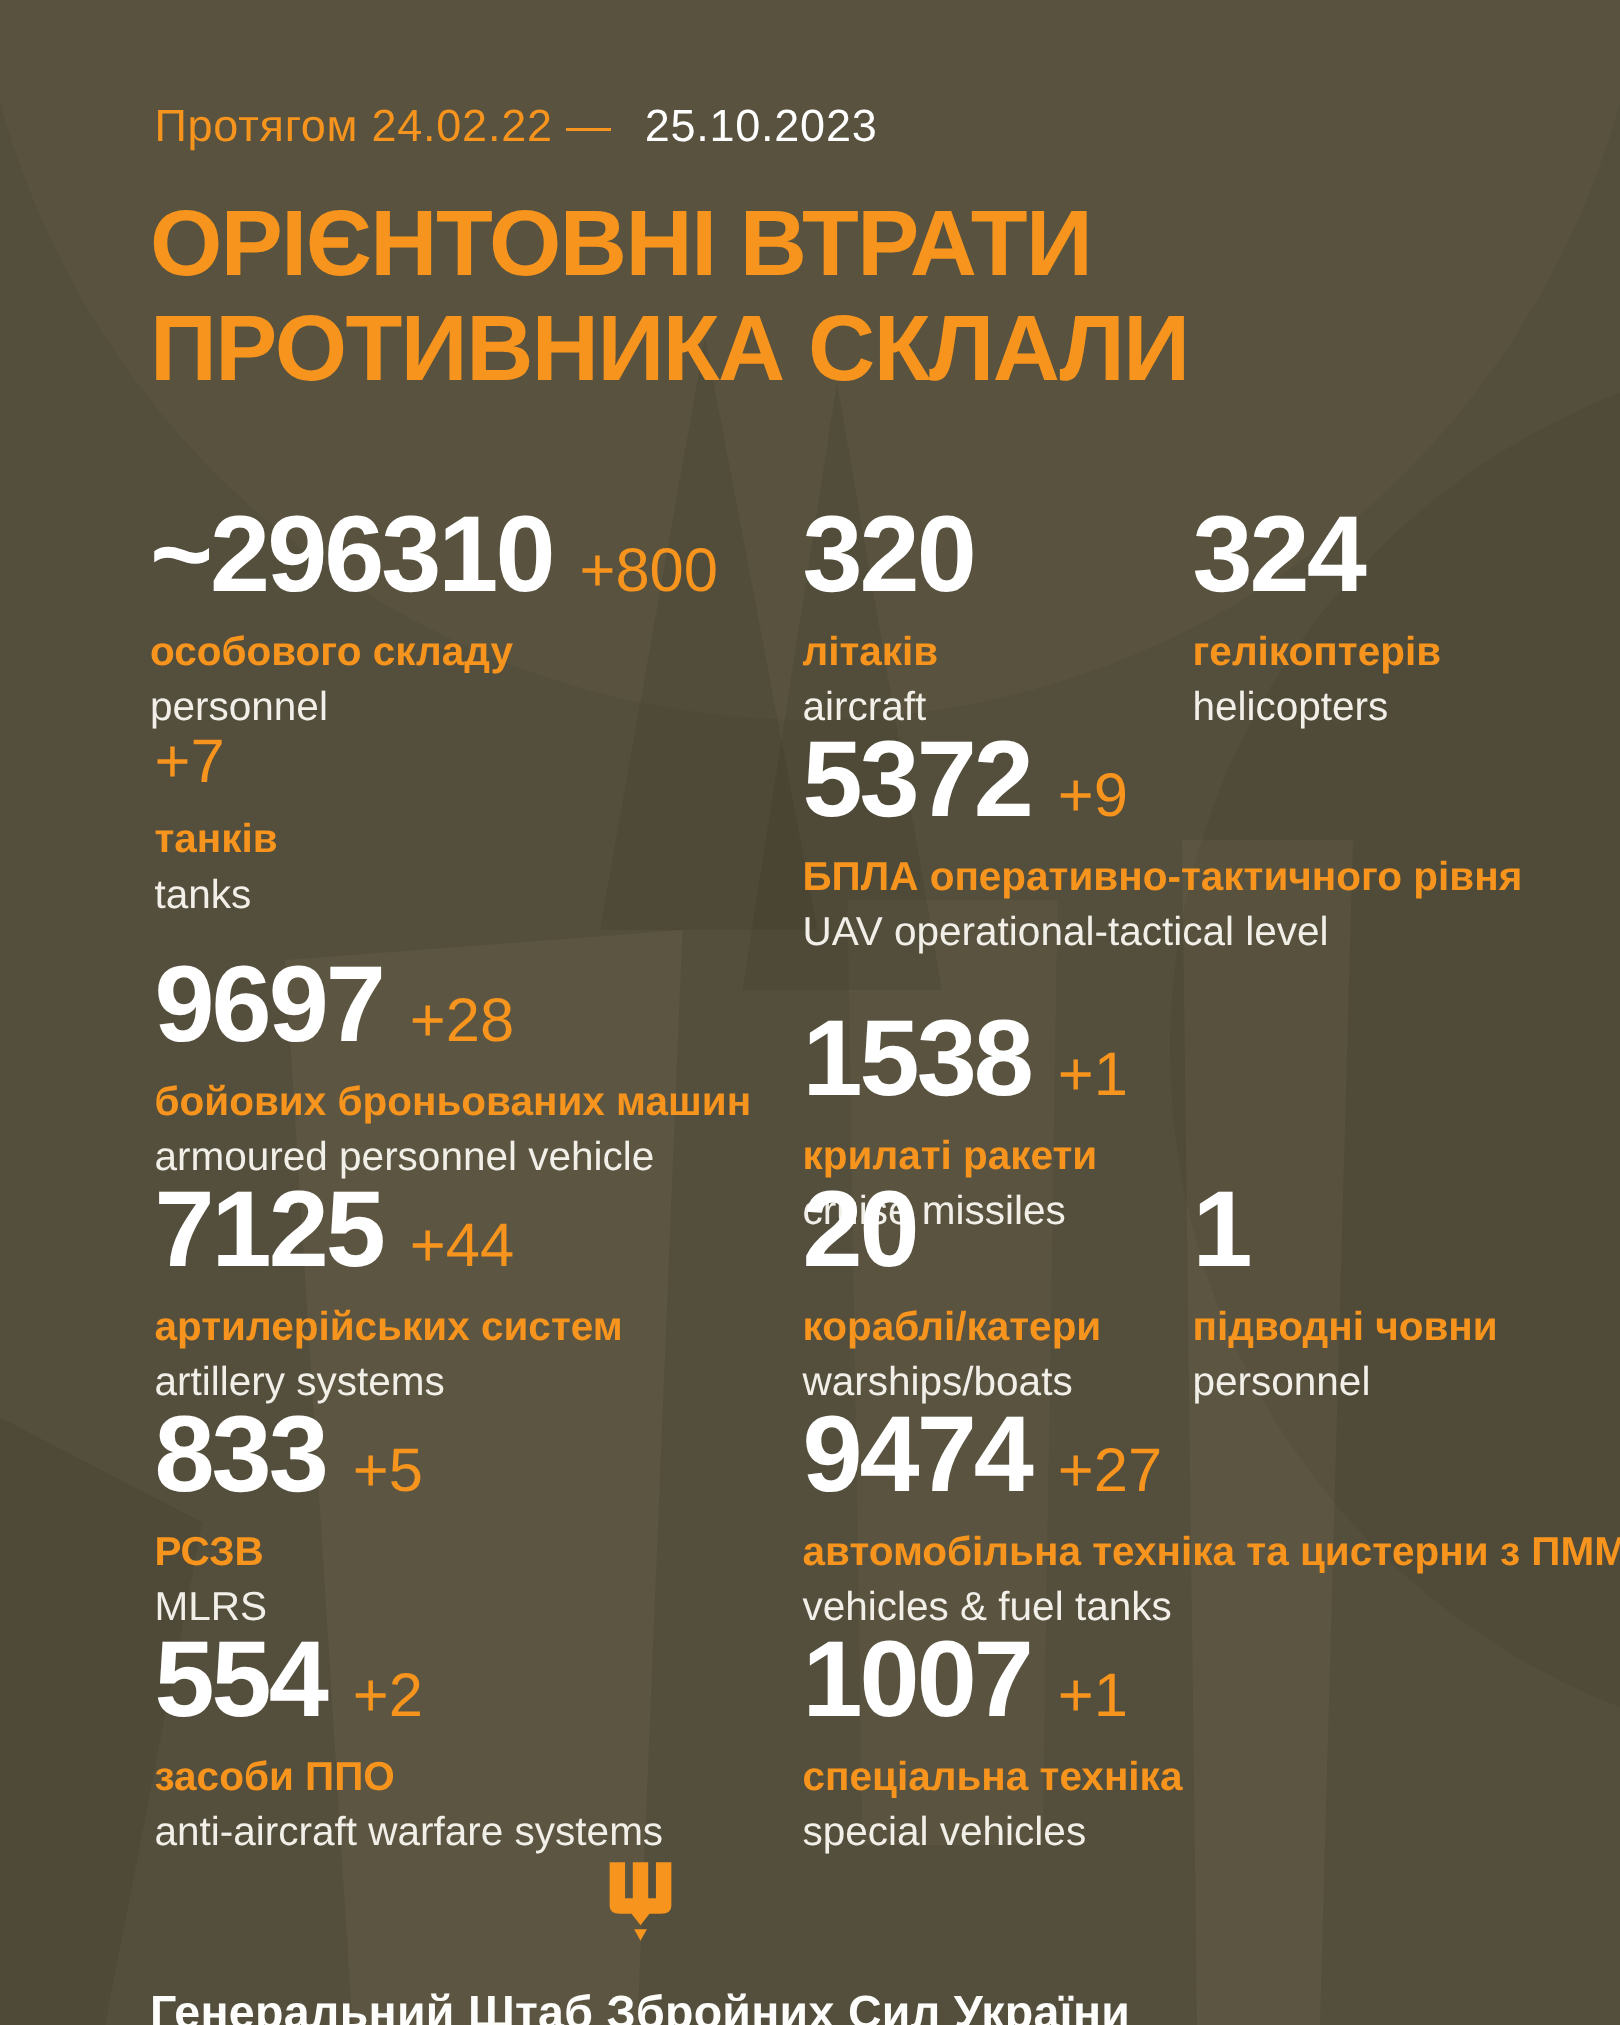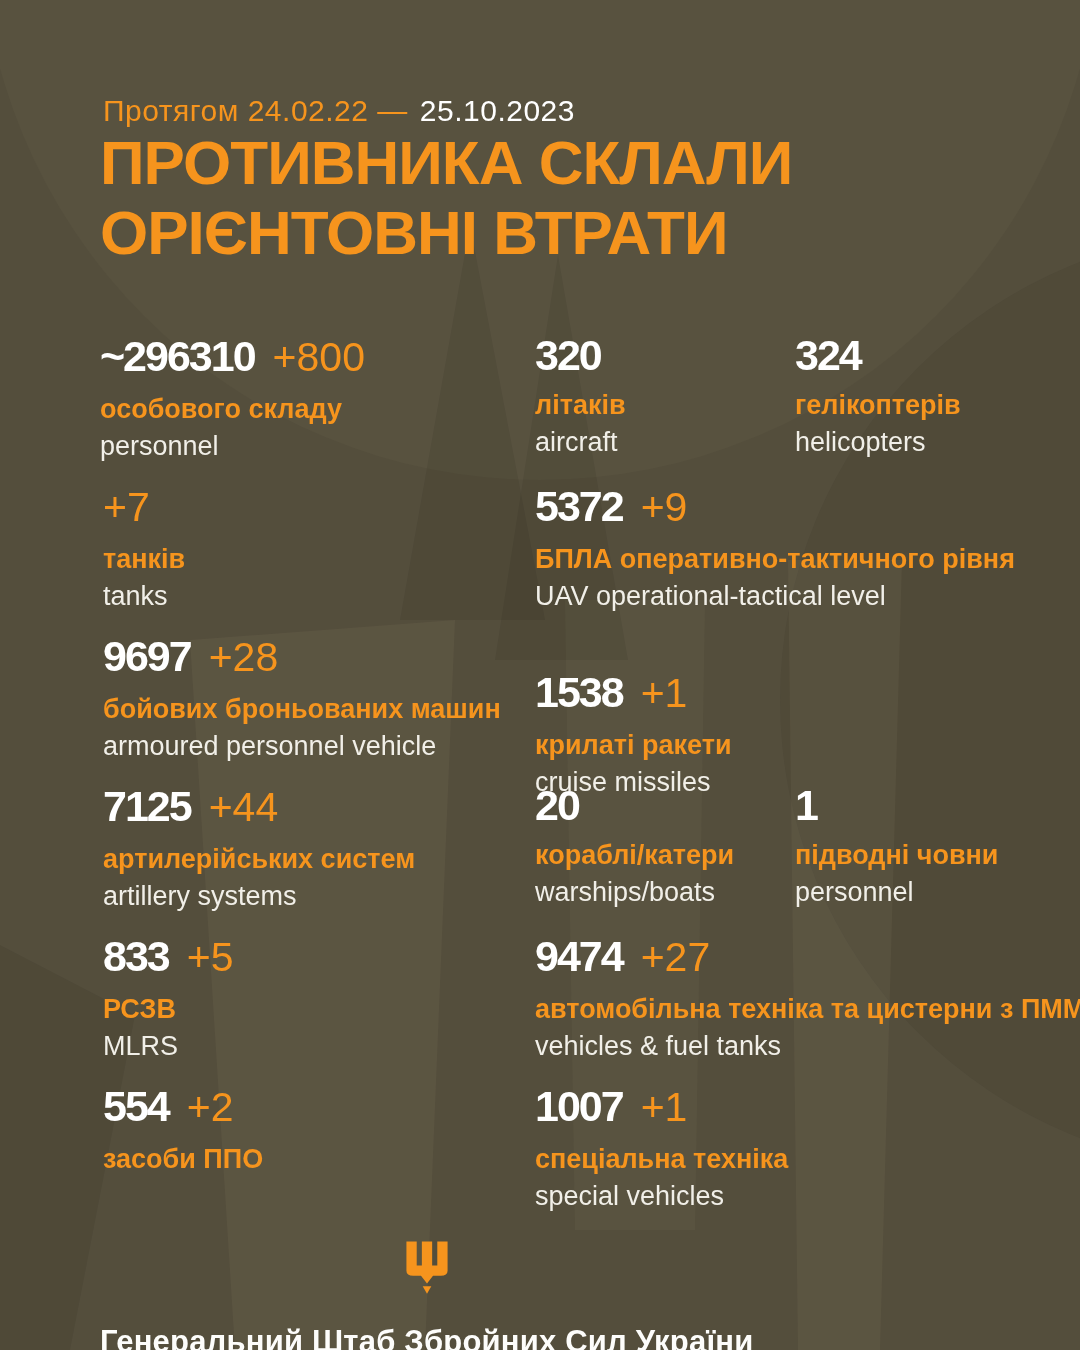--- a/index.html
+++ b/index.html
@@ -11,37 +11,37 @@
   html,body{margin:0;padding:0;background:#2e2a20;}
   .canvas{
     position:relative;
     width:1080px;height:1350px;
     background:var(--bg);
     overflow:hidden;
     font-family:"Liberation Sans", sans-serif;
   }
   .wm{position:absolute;inset:0;pointer-events:none;}
   .header{
-    position:absolute;left:103px;top:94px;
+    position:absolute;left:103px;top:68px;
     font-size:30px;line-height:1.1;
-    display:flex;gap:12px;align-items:flex-end;
+    display:flex;gap:22px;align-items:flex-end;
   }
   .range-start{color:var(--accent);font-weight:400;letter-spacing:0.5px;}
   .range-end{color:var(--white);font-weight:400;letter-spacing:0.5px;}
   .title{
     position:absolute;left:100px;top:128px;
     color:var(--accent);
     font-size:62px;font-weight:800;
     line-height:1.13;letter-spacing:-1px;
     white-space:nowrap;
   }
   .stat{position:absolute;}
   .vals{display:flex;align-items:baseline;gap:18px;}
   .val{
-    font-size:43px;font-weight:800;color:var(--white);
+    font-size:72px;font-weight:800;color:var(--white);
     letter-spacing:-2px;line-height:1;white-space:nowrap;
   }
   .delta{
     font-size:41px;font-weight:400;color:var(--accent);
     letter-spacing:0;white-space:nowrap;text-align:center;
   }
   .delta:empty{display:none;}
   .luk{
     margin-top:12px;
     font-size:27px;font-weight:700;color:var(--accent);
@@ -91,22 +91,22 @@
     <polygon points="558,255 628,660 495,660" fill="rgba(15,12,2,0.07)"></polygon>
     <polygon points="0,945 135,1015 70,1350 0,1350" fill="rgba(15,12,2,0.07)"></polygon>
   </svg>
 
   <div class="header">
     <span class="range-start">Протягом 24.02.22 —</span>
     <span class="range-end">25.10.2023</span>
   </div>
 
   <div class="title">
+    <div>ОРІЄНТОВНІ ВТРАТИ</div>
     <div>ПРОТИВНИКА СКЛАЛИ</div>
-    <div>ОРІЄНТОВНІ ВТРАТИ</div>
   </div>
 
   <div class="stat p0">
     <div class="vals">
         <span class="val">~296310</span>
         <span class="delta">+800</span>
       </div>
     <div class="luk">особового складу</div>
     <div class="len">personnel</div>
   </div>
@@ -204,20 +204,21 @@
     <div class="luk">автомобільна техніка та цистерни з ПММ</div>
     <div class="len">vehicles &amp; fuel tanks</div>
   </div>
 
   <div class="stat p12">
     <div class="vals">
         <span class="val">554</span>
         <span class="delta">+2</span>
       </div>
     <div class="luk">засоби ППО</div>
+    <div class="len">anti-aircraft warfare systems</div>
   </div>
 
   <div class="stat p13">
     <div class="vals">
         <span class="val">1007</span>
         <span class="delta">+1</span>
       </div>
     <div class="luk">спеціальна техніка</div>
     <div class="len">special vehicles</div>
   </div>

